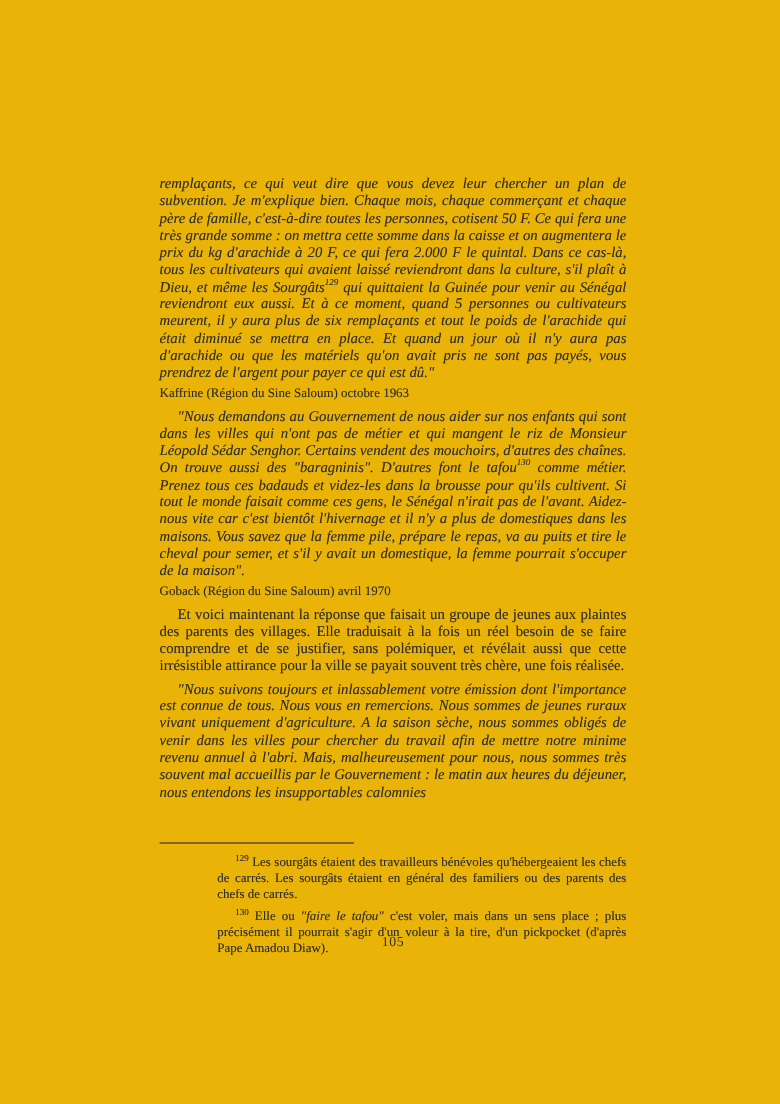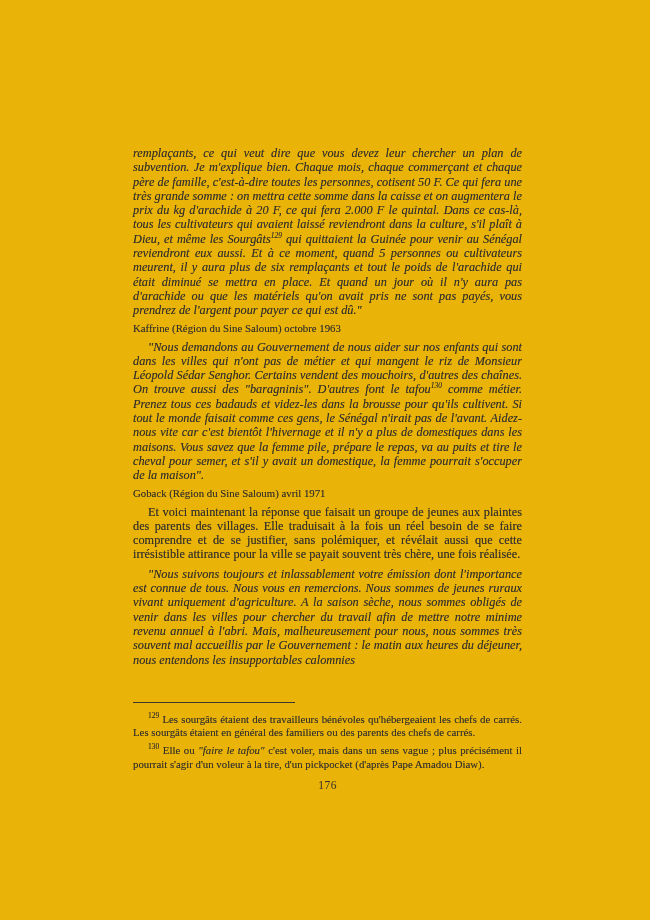--- a/index.html
+++ b/index.html
@@ -57,20 +57,21 @@
     border-top: 1.3px solid #3a3632;
     margin-bottom: 10px;
   }
   .footnote {
     font-size: 10.8px;
     line-height: 13.2px;
     text-align: justify;
     text-indent: 15px;
     margin-bottom: 5px;
     text-shadow: 0 0 0.4px rgba(60,55,50,0.5);
+    margin-left: 48px;
   }
   .page-number {
     position: absolute;
     left: 133px;
     top: 779px;
     width: 389px;
     text-align: center;
     font-size: 11.5px;
     letter-spacing: 0.5px;
   }
@@ -81,33 +82,33 @@
 <div class="page">
 
   <div class="text-block">
 
     <p class="body italic"><span>remplaçants, ce qui veut dire que vous devez leur chercher un plan de subvention. Je m'explique bien. Chaque mois, chaque commerçant et chaque père de famille, c'est-à-dire toutes les personnes, cotisent 50 F. Ce qui fera une très grande somme : on mettra cette somme dans la caisse et on augmentera le prix du kg d'arachide à 20 F, ce qui fera 2.000 F le quintal. Dans ce cas-là, tous les cultivateurs qui avaient laissé reviendront dans la culture, s'il plaît à Dieu, et même les Sourgâts</span><sup class="ref">129</sup><span> qui quittaient la Guinée pour venir au Sénégal reviendront eux aussi. Et à ce moment, quand 5 personnes ou cultivateurs meurent, il y aura plus de six remplaçants et tout le poids de l'arachide qui était diminué se mettra en place. Et quand un jour où il n'y aura pas d'arachide ou que les matériels qu'on avait pris ne sont pas payés, vous prendrez de l'argent pour payer ce qui est dû."</span></p>
 
     <p class="source">Kaffrine (Région du Sine Saloum) octobre 1963</p>
 
     <p class="body italic indent"><span>"Nous demandons au Gouvernement de nous aider sur nos enfants qui sont dans les villes qui n'ont pas de métier et qui mangent le riz de Monsieur Léopold Sédar Senghor. Certains vendent des mouchoirs, d'autres des chaînes. On trouve aussi des "baragninis". D'autres font le tafou</span><sup class="ref">130</sup><span> comme métier. Prenez tous ces badauds et videz-les dans la brousse pour qu'ils cultivent. Si tout le monde faisait comme ces gens, le Sénégal n'irait pas de l'avant. Aidez-nous vite car c'est bientôt l'hivernage et il n'y a plus de domestiques dans les maisons. Vous savez que la femme pile, prépare le repas, va au puits et tire le cheval pour semer, et s'il y avait un domestique, la femme pourrait s'occuper de la maison".</span></p>
 
-    <p class="source">Goback (Région du Sine Saloum) avril 1971</p>
+    <p class="source">Goback (Région du Sine Saloum) avril 1970</p>
 
     <p class="body indent gap-before">Et voici maintenant la réponse que faisait un groupe de jeunes aux plaintes des parents des villages. Elle traduisait à la fois un réel besoin de se faire comprendre et de se justifier, sans polémiquer, et révélait aussi que cette irrésistible attirance pour la ville se payait souvent très chère, une fois réalisée.</p>
 
     <p class="body italic indent gap-before">"Nous suivons toujours et inlassablement votre émission dont l'importance est connue de tous. Nous vous en remercions. Nous sommes de jeunes ruraux vivant uniquement d'agriculture. A la saison sèche, nous sommes obligés de venir dans les villes pour chercher du travail afin de mettre notre minime revenu annuel à l'abri. Mais, malheureusement pour nous, nous sommes très souvent mal accueillis par le Gouvernement : le matin aux heures du déjeuner, nous entendons les insupportables calomnies</p>
 
   </div>
 
   <div class="footnote-area">
 
     <div class="footnote-rule"></div>
 
     <p class="footnote"><sup class="ref">129</sup><span> Les sourgâts étaient des travailleurs bénévoles qu'hébergeaient les chefs de carrés. Les sourgâts étaient en général des familiers ou des parents des chefs de carrés.</span></p>
 
-    <p class="footnote"><sup class="ref">130</sup><span> Elle ou </span><span class="italic">"faire le tafou"</span><span> c'est voler, mais dans un sens vague ; plus précisément il pourrait s'agir d'un voleur à la tire, d'un pickpocket (d'après Pape Amadou Diaw).</span></p>
+    <p class="footnote"><sup class="ref">130</sup><span> Elle ou </span><span class="italic">"faire le tafou"</span><span> c'est voler, mais dans un sens place ; plus précisément il pourrait s'agir d'un voleur à la tire, d'un pickpocket (d'après Pape Amadou Diaw).</span></p>
 
   </div>
 
-  <div class="page-number">176</div>
+  <div class="page-number">105</div>
 
 </div>
 
 </body></html>

